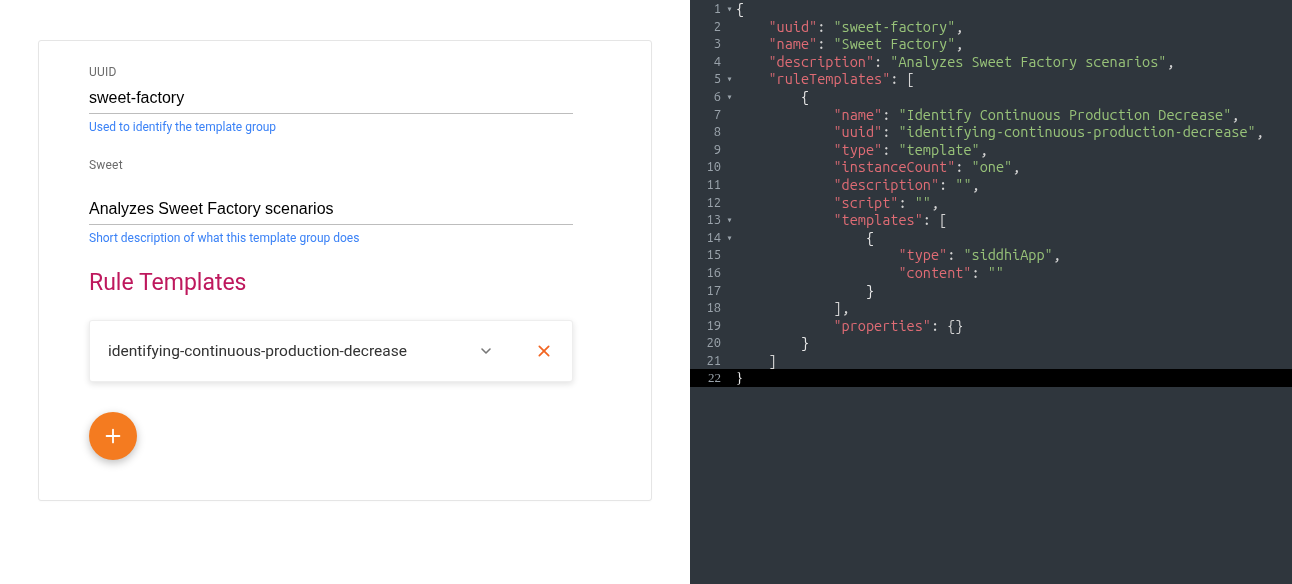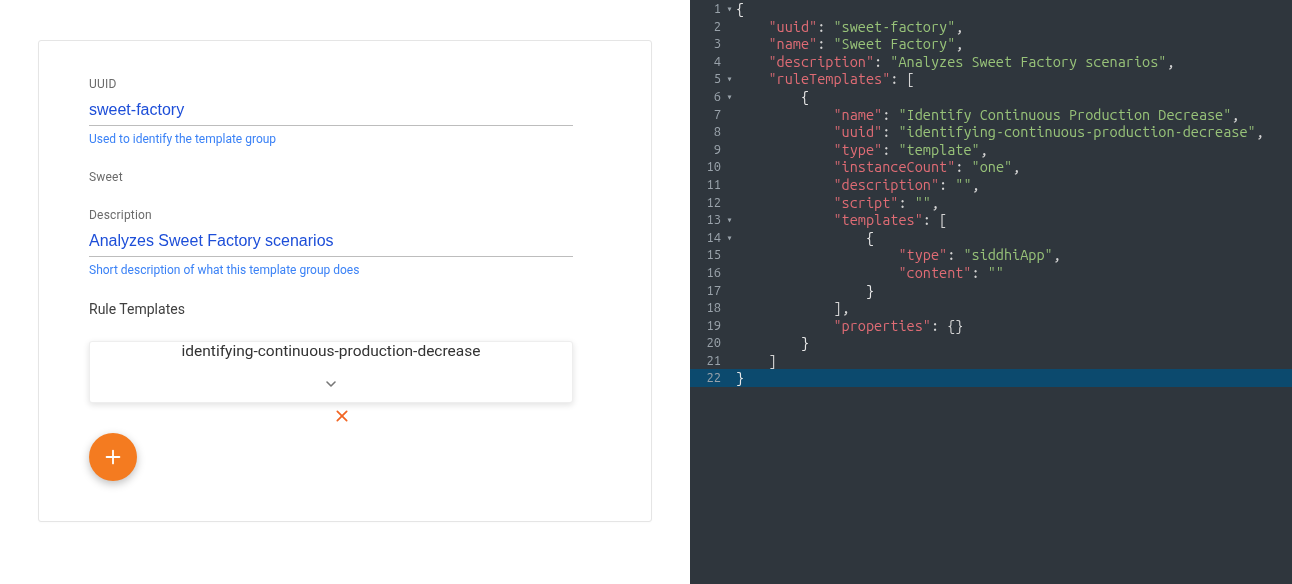--- a/index.html
+++ b/index.html
@@ -1,37 +1,37 @@
 <!DOCTYPE html>
 <html><head>
 <meta charset="utf-8">
 <style>
   * { box-sizing: border-box; margin: 0; padding: 0; }
   html, body { width: 1292px; height: 584px; font-family: -apple-system, BlinkMacSystemFont, "Segoe UI", Roboto, "Helvetica Neue", Arial, sans-serif; background:#fff; }
   .app { display:flex; width:1292px; height:584px; }
   .left { width: 690px; height:584px; background:#ffffff; padding: 40px 0 0 38px; }
-  .card { width: 614px; background:#fff; border:1px solid #e5e5e5; border-radius:3px; padding: 36px 50px 40px 50px; box-shadow: 0 1px 2px rgba(0,0,0,0.02); }
+  .card { width: 614px; background:#fff; border:1px solid #e5e5e5; border-radius:3px; padding: 24px 50px 40px 50px; box-shadow: 0 1px 2px rgba(0,0,0,0.02); }
   .fld { margin-bottom: 24px; }
   .fld-label { font-size: 12px; color:#6b6b6b; letter-spacing: .2px; margin-bottom: 6px; }
-  .fld-input { width:484px; border:none; border-bottom:1px solid #bdbdbd; font-size:16px; color:#1d4ed8; padding:4px 0 6px 0; outline:none; background:transparent; }
+  .fld-input { width:484px; border:none; border-bottom:1px solid #bdbdbd; font-size:16px; color:#000000; padding:4px 0 6px 0; outline:none; background:transparent; }
   .fld-help { font-size: 12px; color:#3b82f6; margin-top: 6px; }
-  .section-title { font-size: 14px; color:#404040; margin-top: 14px; margin-bottom: 24px; font-weight:400; }
-  .rt-item { width:484px; height:62px; background:#fff; border:1px solid #eee; border-radius:3px; box-shadow: 0 2px 6px rgba(0,0,0,0.12); display:flex; align-items:center; padding:0 18px; gap:16px; margin-bottom: 30px; flex-direction: column; }
+  .section-title { font-size: 23px; color:#be185d; margin-top: 14px; margin-bottom: 24px; font-weight:400; }
+  .rt-item { width:484px; height:62px; background:#fff; border:1px solid #eee; border-radius:3px; box-shadow: 0 2px 6px rgba(0,0,0,0.12); display:flex; align-items:center; padding:0 18px; gap:16px; margin-bottom: 30px; }
   .rt-name { flex:1; font-size:15.5px; color:#333; }
   .rt-chevron { width:20px; height:20px; display:flex; align-items:center; justify-content:center; color:#777; }
   .rt-close { width:20px; height:20px; display:flex; align-items:center; justify-content:center; color:#f26522; margin-left:22px; }
   .fab { width:48px; height:48px; border-radius:50%; background:#f47b20; display:flex; align-items:center; justify-content:center; box-shadow:0 3px 8px rgba(0,0,0,0.25); cursor:pointer; margin-top:4px; }
   .fab svg { stroke:#fff; }
   .right { flex:1; height:584px; background:#2f363d; position:relative; font-family: "Ubuntu Mono", "DejaVu Sans Mono", Consolas, monospace; }
   .code { position:absolute; left:0; top:0; width:100%; white-space:pre; font-size:14.5px; line-height:17.6px; }
   .ln { display:flex; height:17.6px; align-items:center; }
   .ln-num { width:33px; text-align:right; color:#9aa3ab; padding-right:2px; font-size:13px; }
   .ln-fold { width:13px; text-align:center; color:#9aa3ab; font-size:10px; }
   .ln-code { padding-left:0; }
-  .ln.hl { background:#0c4a6e; }
+  .ln.hl { background:#000000;font-family:Liberation Serif, serif; }
   .tk-brace { color:#e8e8e8; }
   .tk-key   { color:#e06c75; }
   .tk-str   { color:#98c379; }
   .tk-punc  { color:#d4d4d4; }
 </style>
 </head>
 <body>
 
 <div class="app">
 
@@ -42,21 +42,20 @@
         <div class="fld-label">UUID</div>
         <input class="fld-input" value="sweet-factory" style="">
         <div class="fld-help">Used to identify the template group</div>
       </div>
 
       <div class="fld">
         <div class="fld-label">Sweet</div>
       </div>
 
       <div class="fld">
-        <div class="fld-label">Description</div>
         <input class="fld-input" value="Analyzes Sweet Factory scenarios" style="">
         <div class="fld-help">Short description of what this template group does</div>
       </div>
 
       <div class="section-title">Rule Templates</div>
 
       <div class="rt-item">
         <div class="rt-name">identifying-continuous-production-decrease</div>
         <span class="rt-chevron">
           <svg width="16" height="16" viewBox="0 0 24 24" fill="none" stroke="currentColor" stroke-width="2.4" stroke-linecap="round" stroke-linejoin="round">

